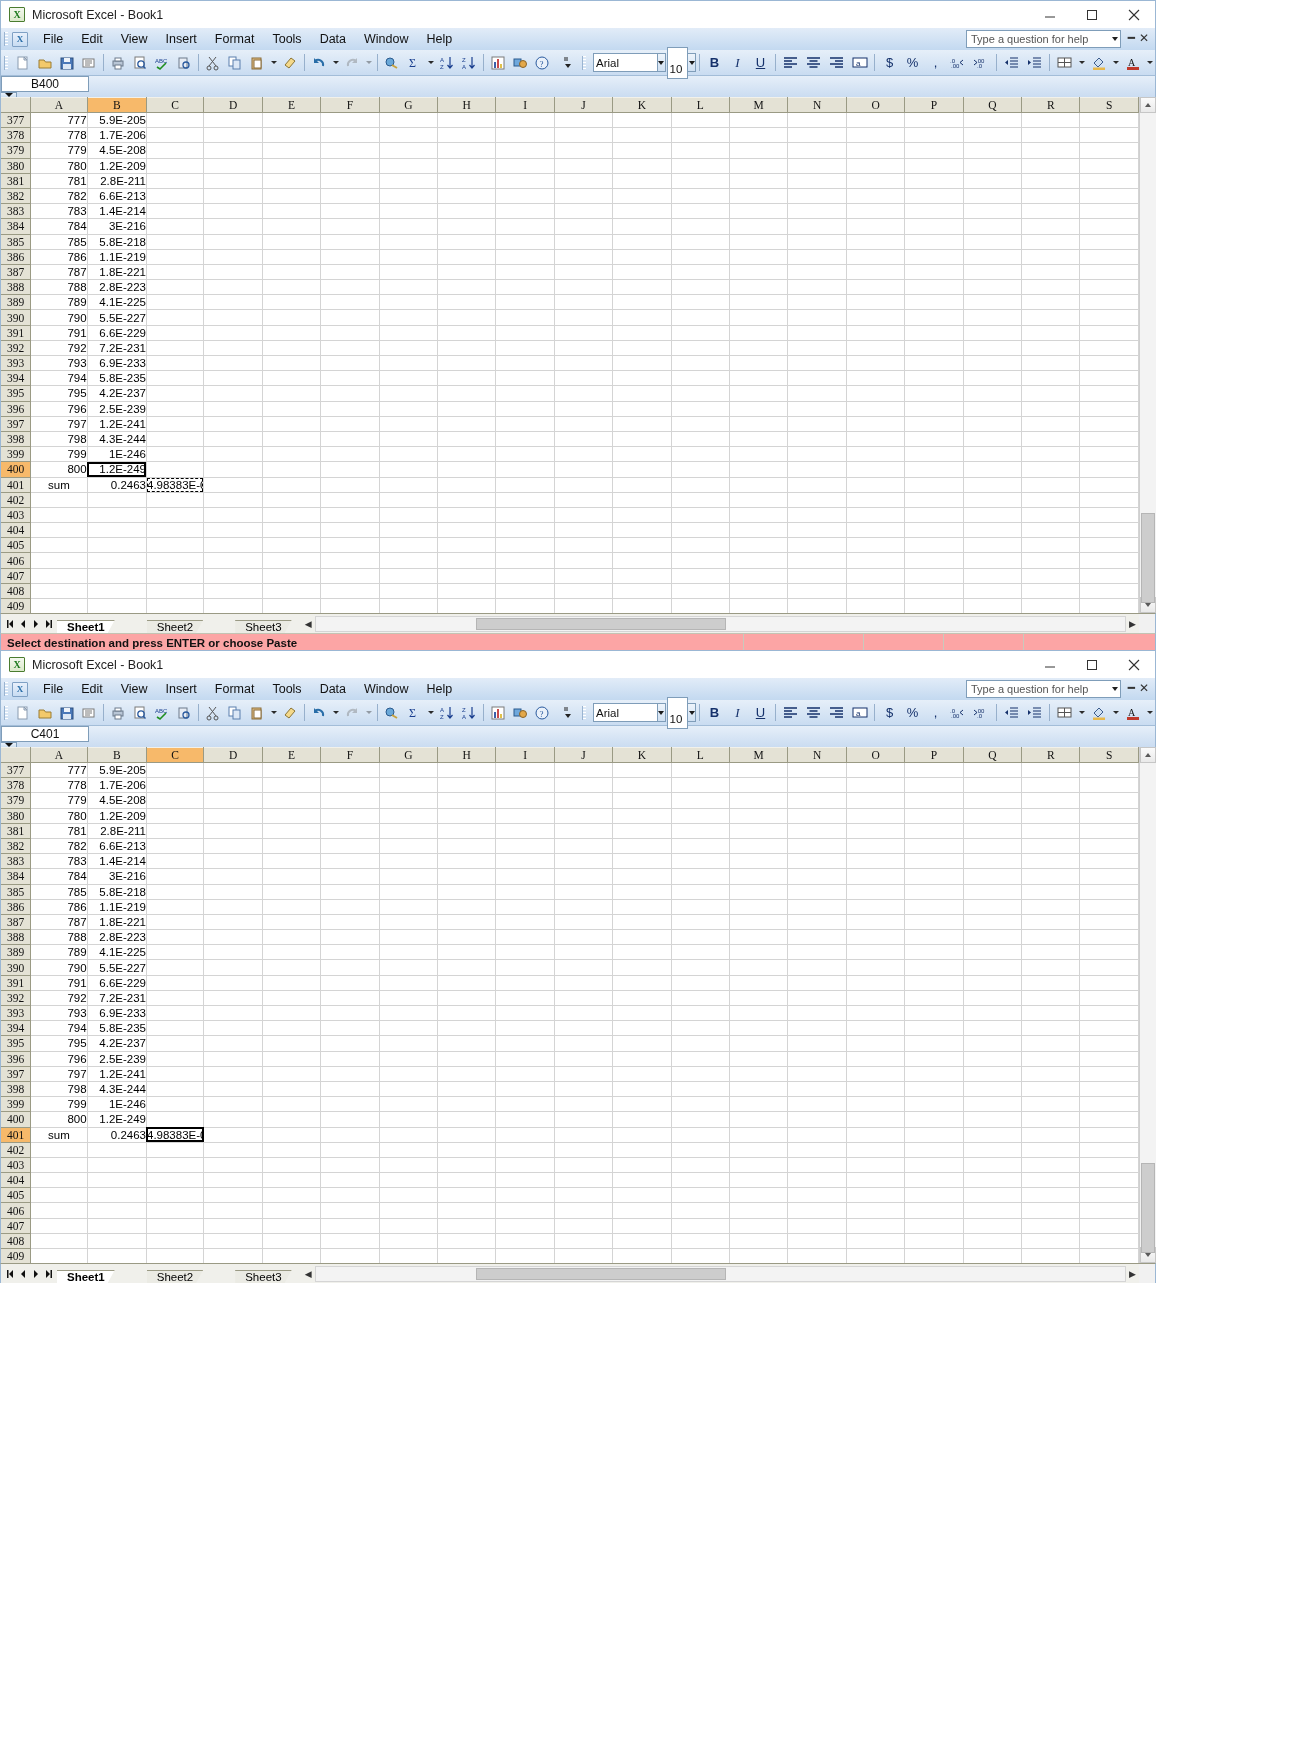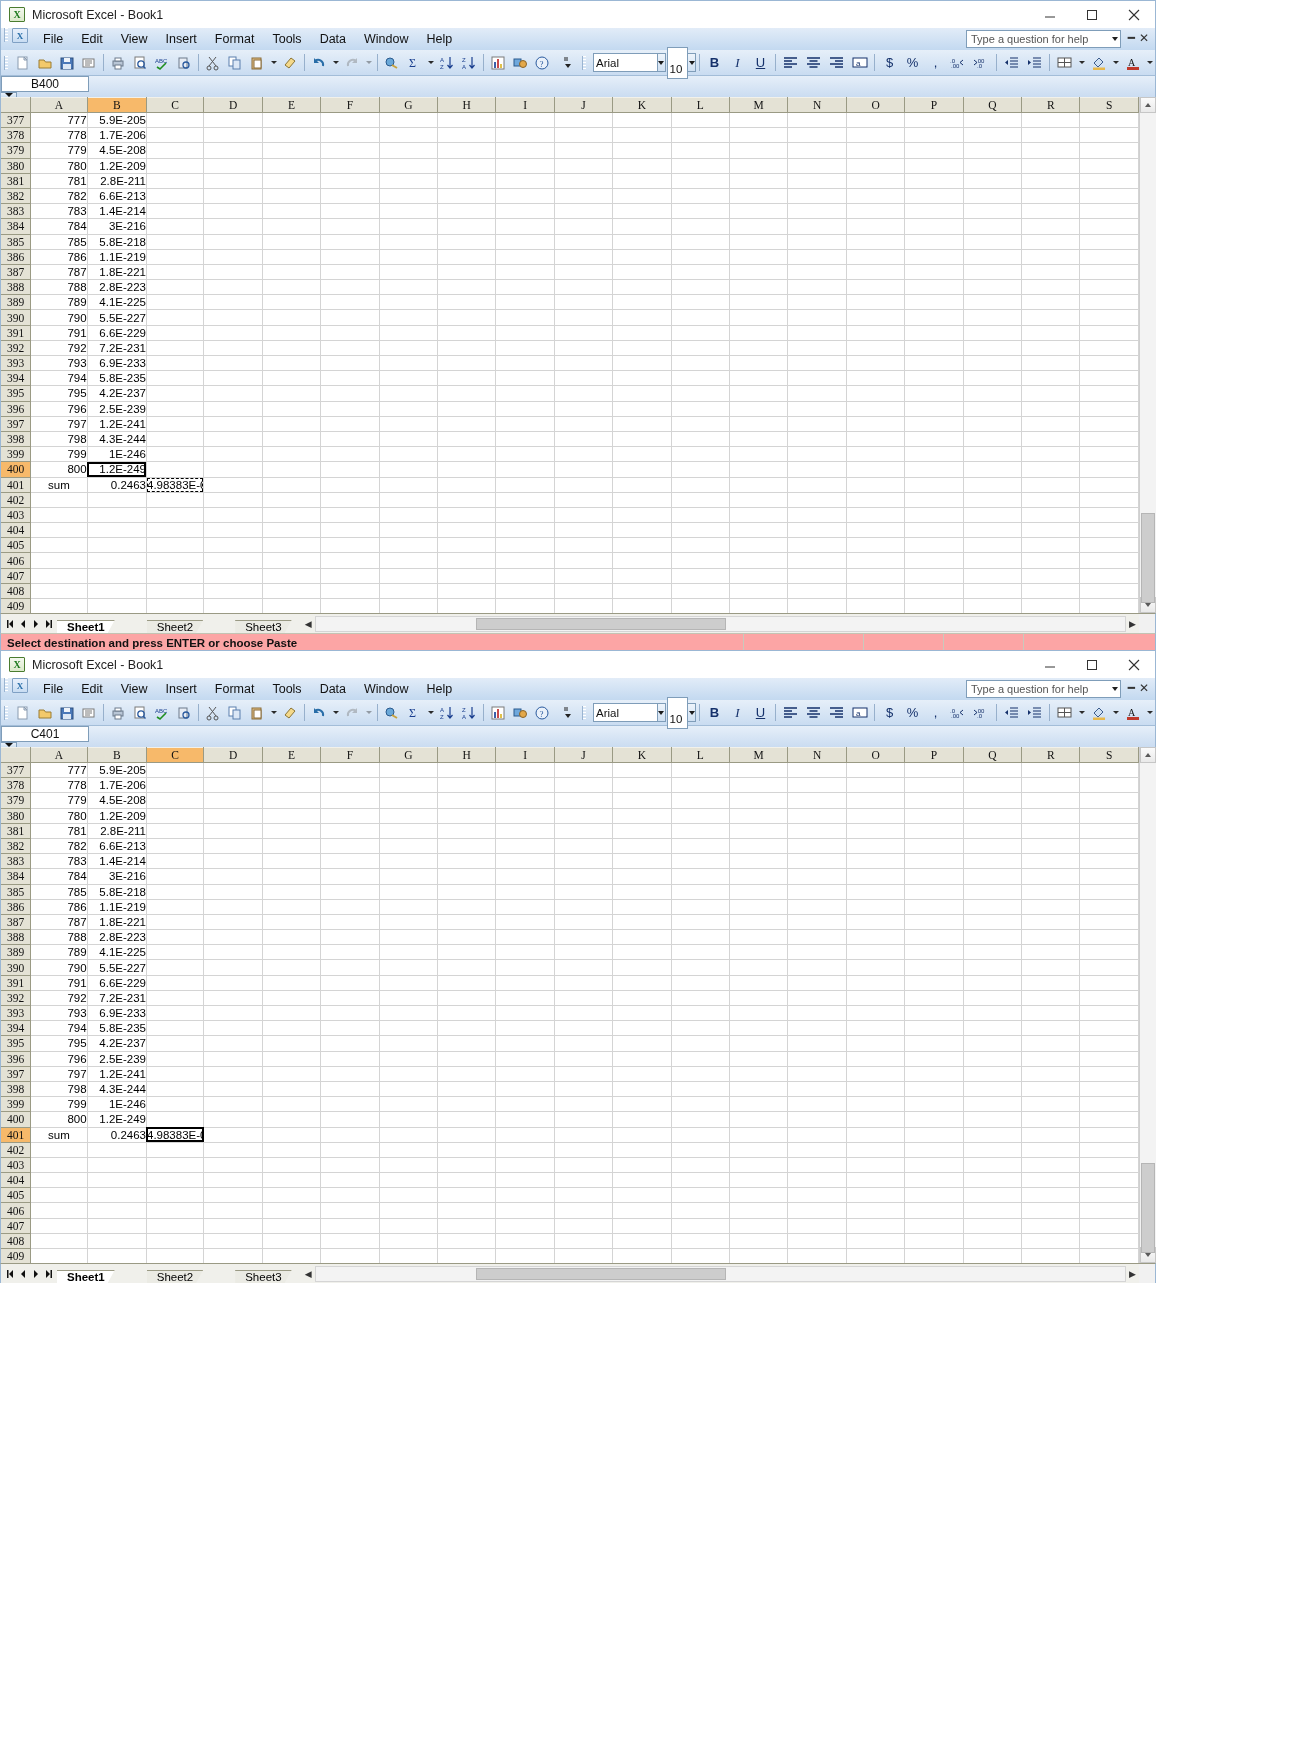--- a/index.html
+++ b/index.html
@@ -43,21 +43,21 @@
     display: flex; align-items: center; justify-content: center;
     color: #3a3a3a; font-size: 12px;
   }
   .win-btn svg { display: block; }
 
   
   .menubar {
     height: 22px;
     background: linear-gradient(#e2ecf8,#c3d9f0);
     border-left: 1px solid #9bb7d4; border-right: 1px solid #9bb7d4;
-    display: flex; position: relative;
+    display: flex; align-items: center; position: relative;
   }
   .grip {
     width: 4px; height: 14px; margin: 0 4px 0 3px;
     background-image: linear-gradient(to bottom,#ffffff 0 1px,transparent 1px 2px);
     background-size: 2px 3px; flex: none;
     border-left: 1px solid #9ab4d1;
   }
   .menu-xl-icon {
     width: 16px; height: 15px; margin-right: 6px; flex: none;
     background: linear-gradient(#e8f0fb,#c8dcf2);

